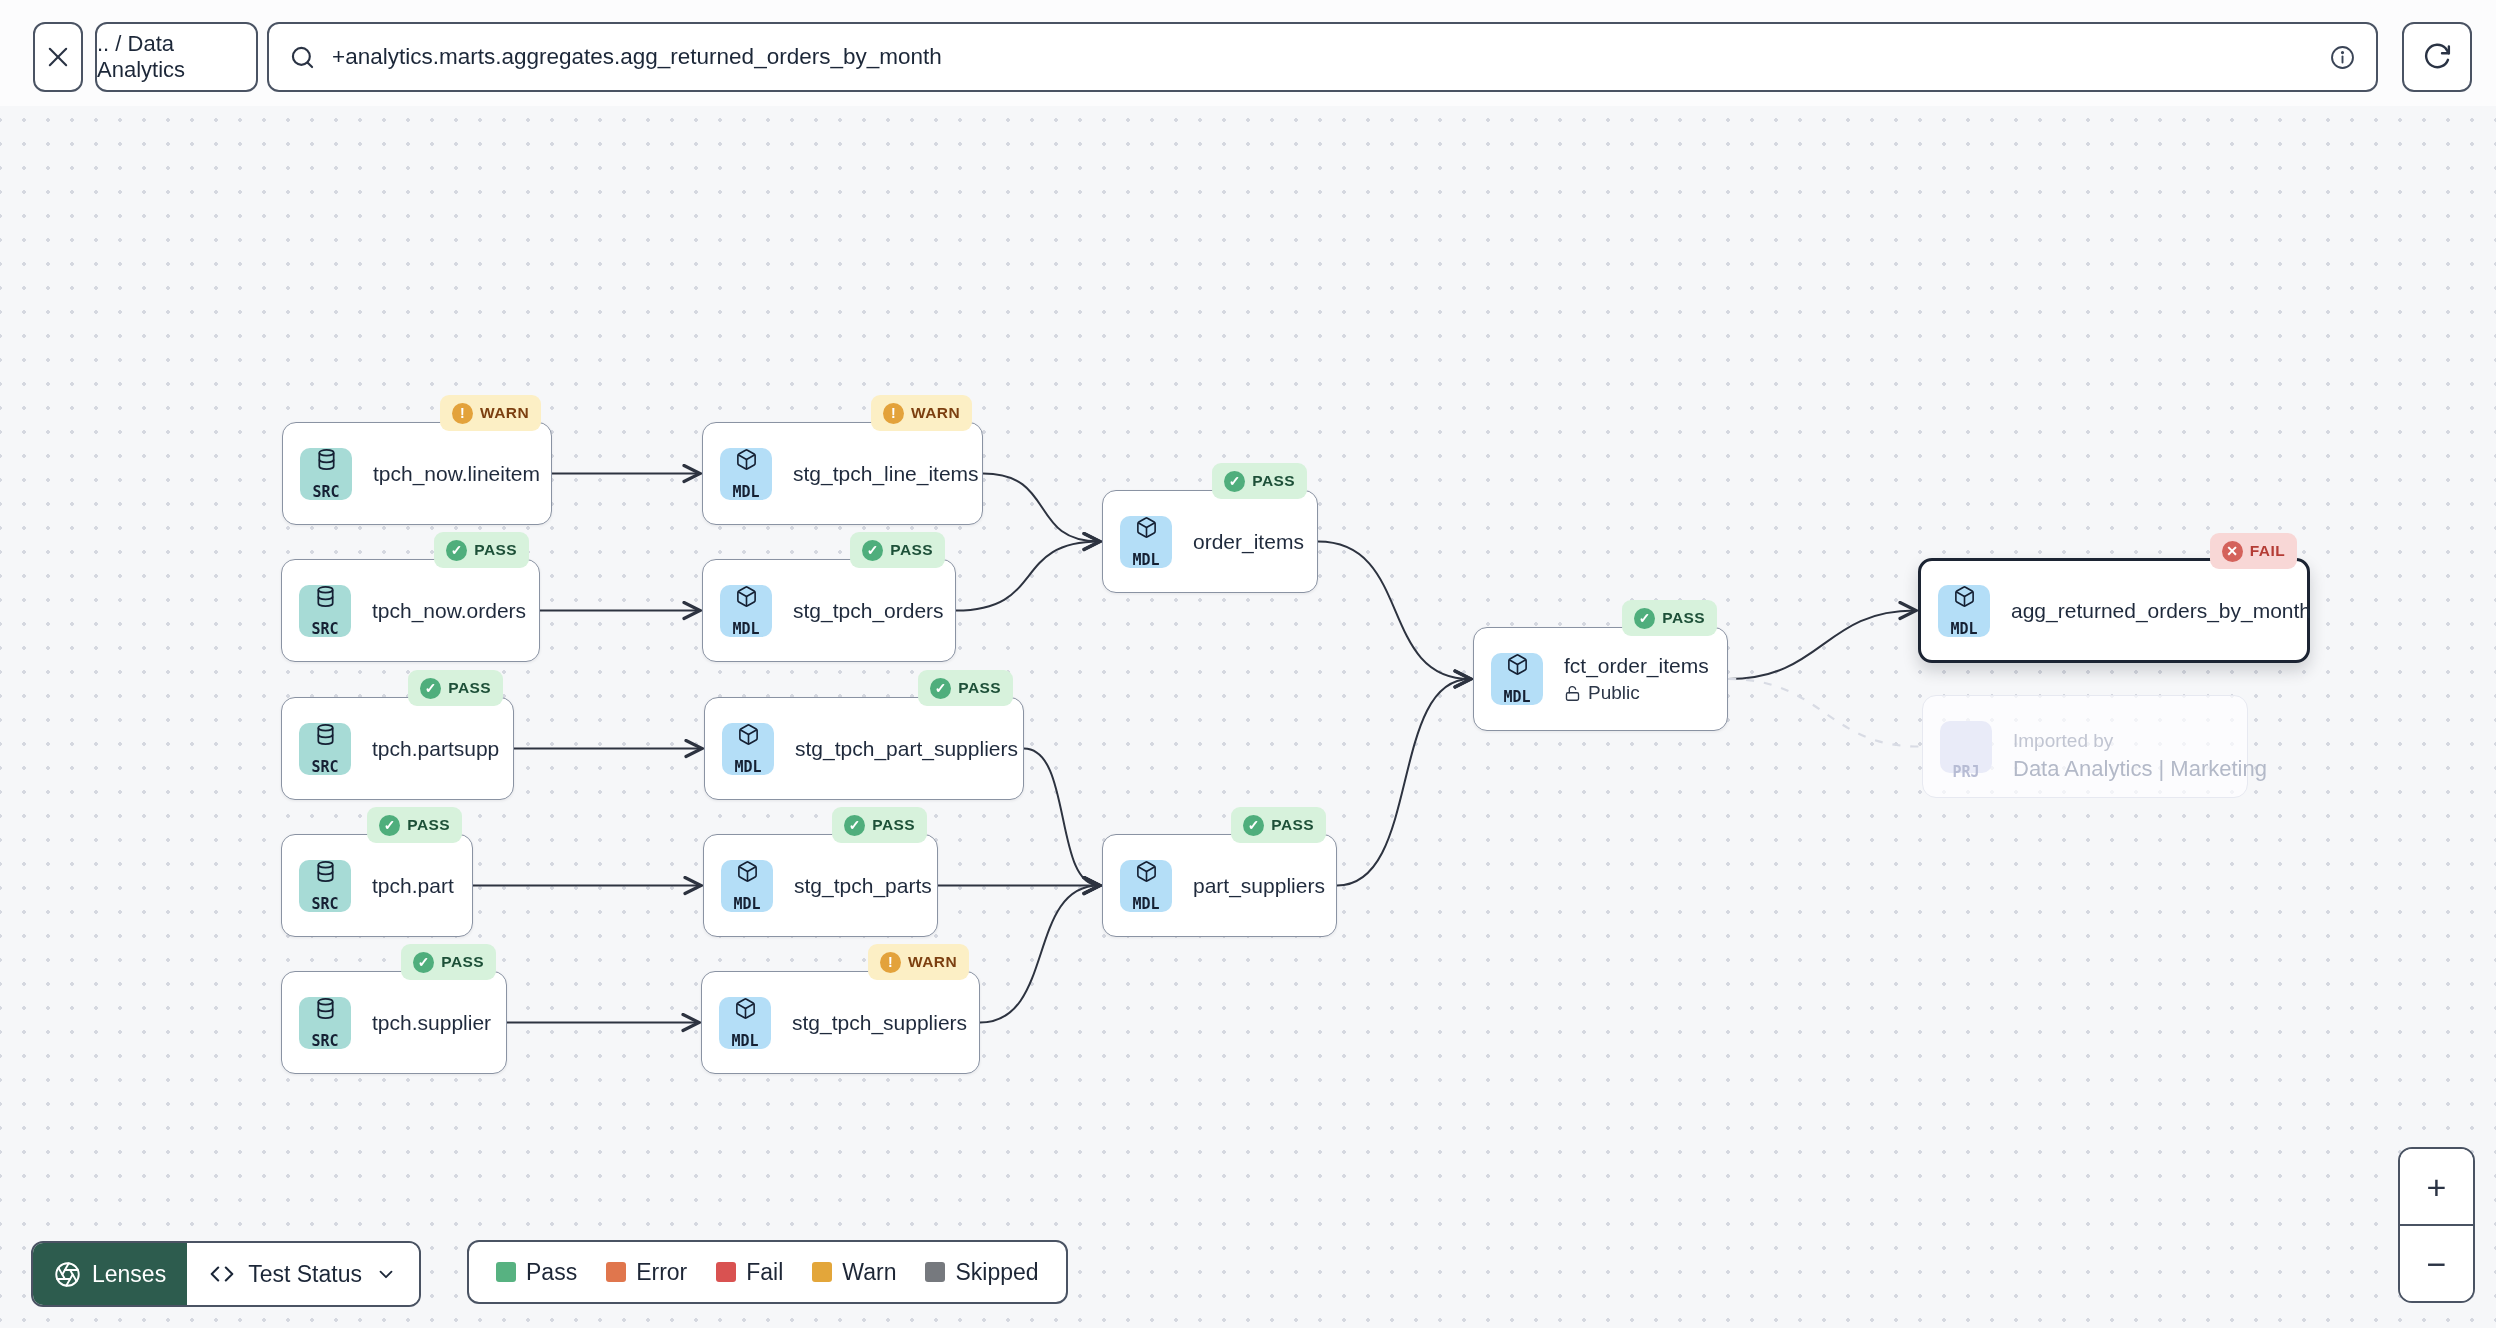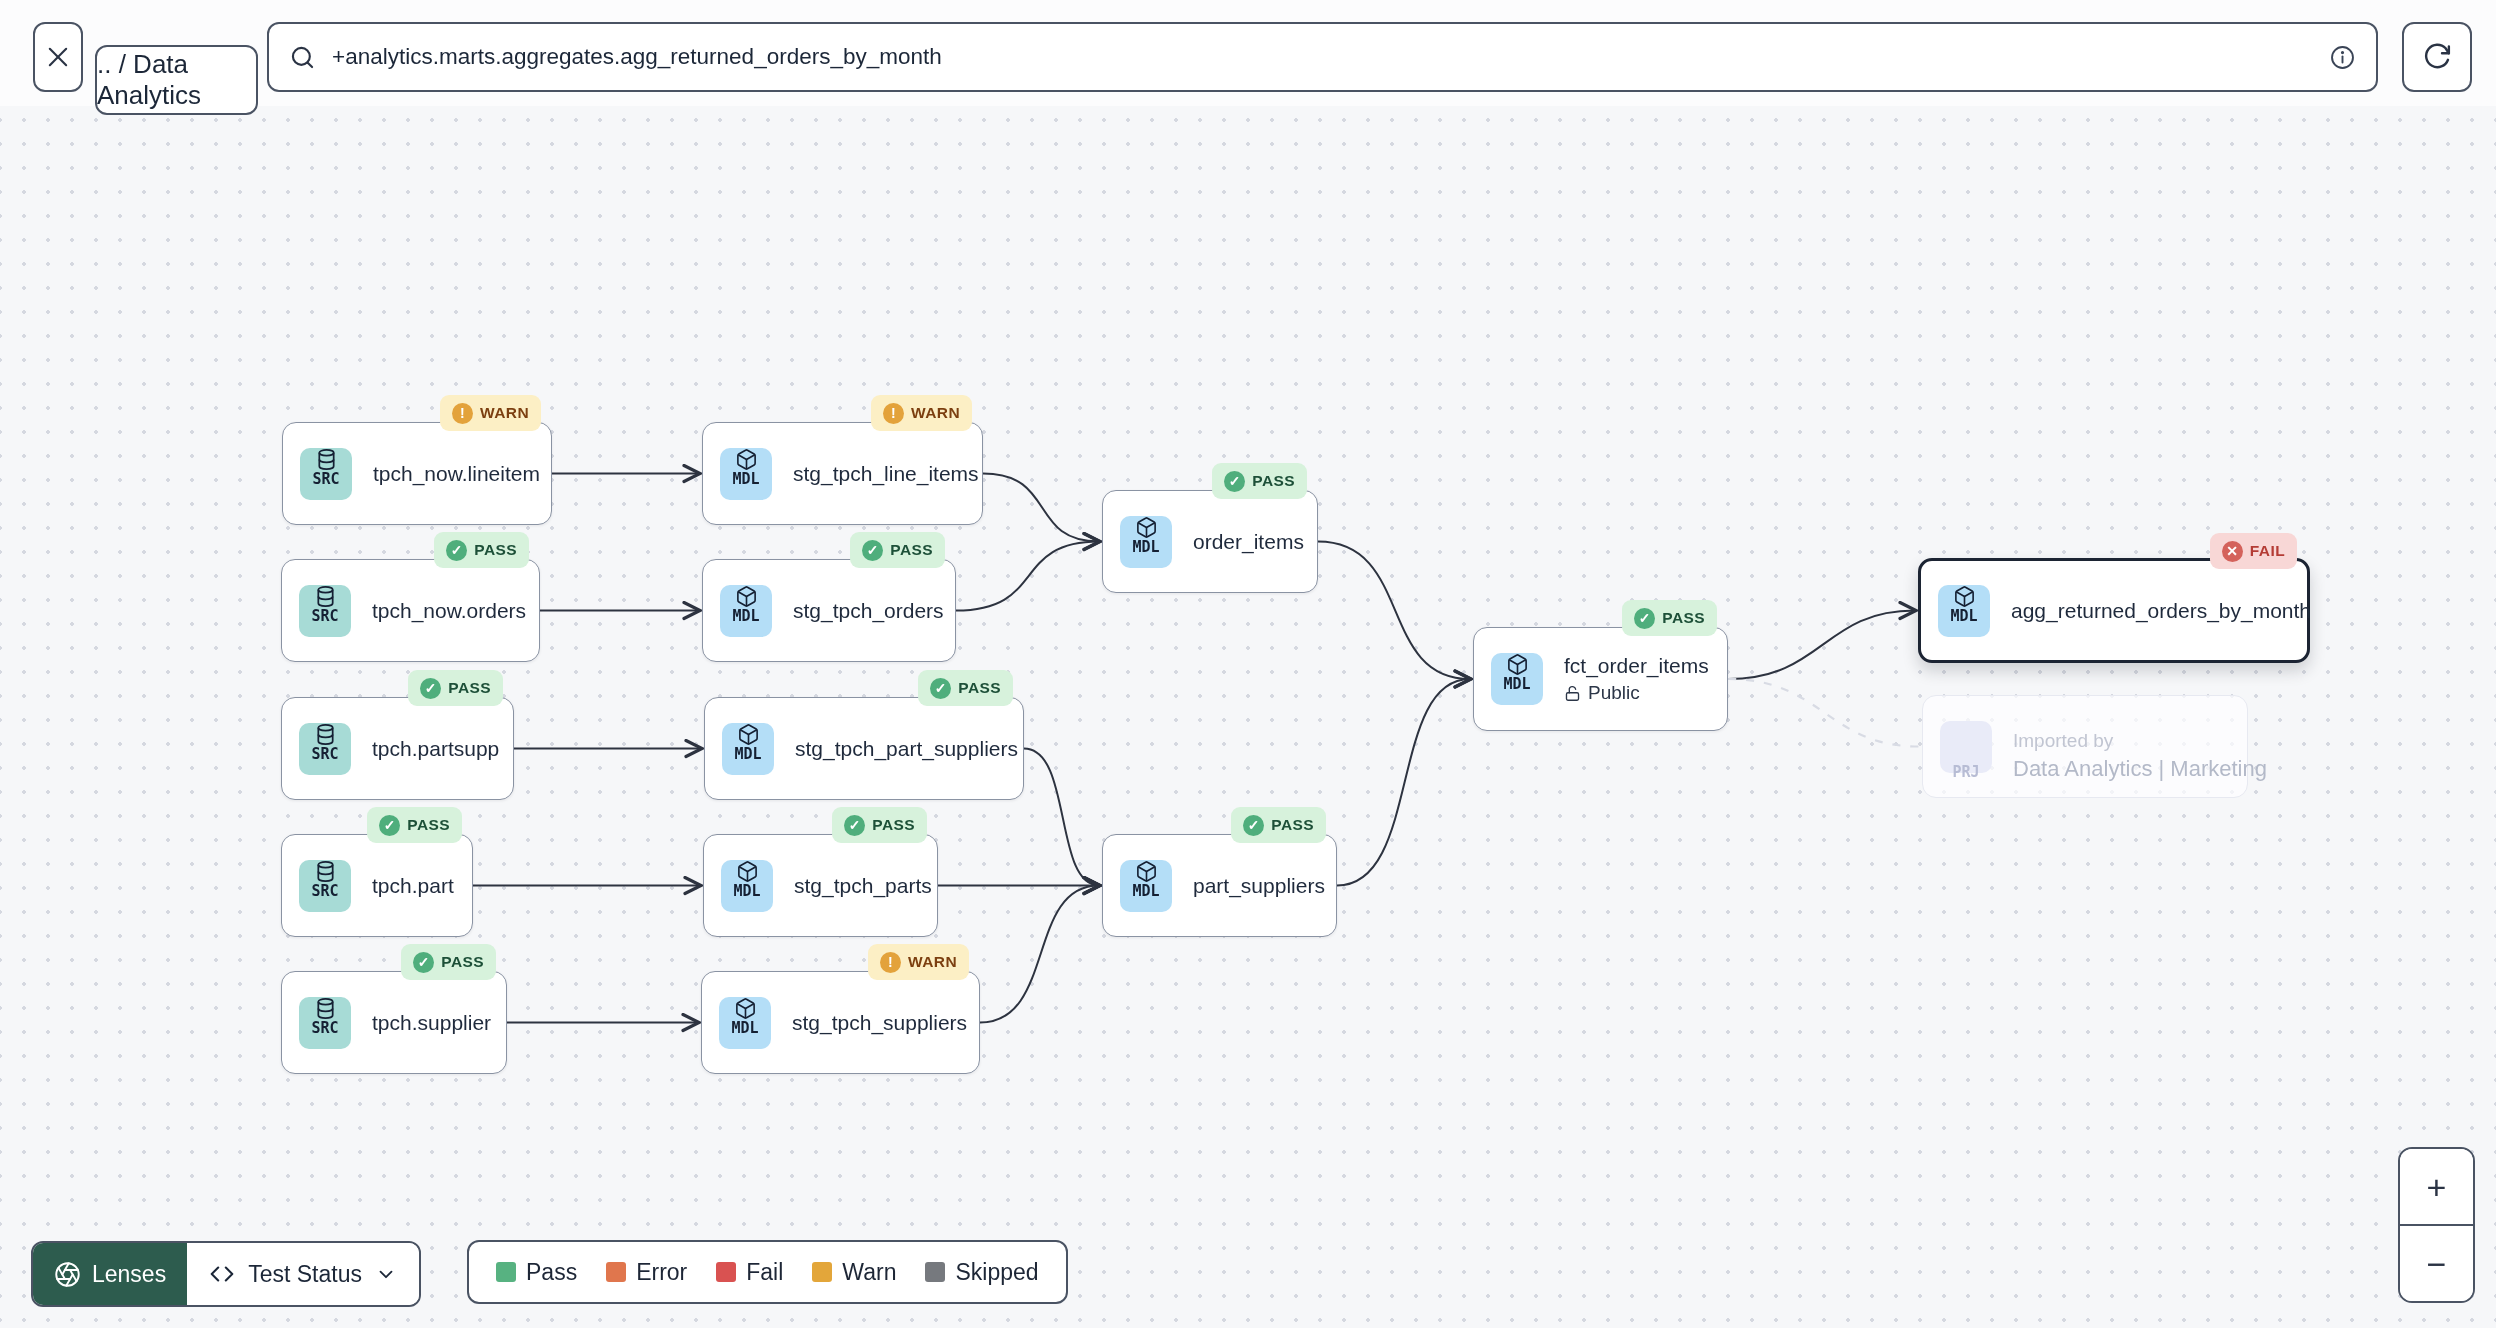--- a/index.html
+++ b/index.html
@@ -8,37 +8,37 @@
        background-color:#f6f7f9;
        background-image:radial-gradient(circle,#d5d8e0 1.6px,transparent 1.9px);
        background-size:24px 24px;background-position:12px 12px;}
   .topstrip{position:absolute;top:0;left:0;width:100%;height:106px;background:#fcfcfd;z-index:3;}
 
   
   .topbar{position:absolute;top:22px;left:0;width:100%;height:70px;z-index:5;}
   .tb-btn{position:absolute;height:70px;background:#fff;border:2px solid #4a5363;border-radius:12px;
           display:flex;align-items:center;justify-content:center;color:#1c2738;cursor:pointer;}
   .tb-close{left:33px;width:50px;}
-  .tb-crumb{left:95px;width:163px;font-size:26px;margin-top:23px;}
+  .tb-crumb{left:95px;width:163px;font-size:22px;}
   .tb-search{position:absolute;left:267px;width:2111px;height:70px;background:#fff;border:2px solid #4a5363;
              border-radius:12px;display:flex;align-items:center;padding:0 20px;gap:14px;}
   .tb-search input{flex:1;border:none;outline:none;font-size:22.5px;color:#1c2738;background:transparent;}
   .tb-refresh{left:2402px;width:70px;}
   .icon{display:inline-flex;align-items:center;justify-content:center;}
   svg{display:block;}
 
   
   #edges{position:absolute;top:0;left:0;z-index:1;}
   .node{position:absolute;background:#fff;border:1.8px solid #8a93a3;border-radius:14px;
         display:flex;align-items:center;gap:21px;padding:0 16px 0 17px;z-index:2;cursor:pointer;
         box-shadow:0 1px 3px rgba(20,26,40,.08);}
   .node.selected{border:3.5px solid #1c2433;box-shadow:0 8px 16px rgba(20,26,40,.18);}
   .node.ghost{background:rgba(253,253,255,.72);border:1.6px solid #e7e9f1;box-shadow:none;cursor:default;}
   .nbox{width:52px;height:52px;border-radius:10px;display:flex;flex-direction:column;align-items:center;
-        justify-content:flex-start;gap:1px;flex:0 0 auto;color:#152033;}
+        justify-content:space-between;gap:1px;flex:0 0 auto;color:#152033;}
   .nbox .kind{font-family:"DejaVu Sans Mono",monospace;font-size:15px;font-weight:600;line-height:1;}
   .ghost .nbox{color:#b7bcd4;}
   .nlabel{font-size:21px;color:#1f2a3c;white-space:nowrap;}
   .nsub{display:flex;align-items:center;gap:7px;font-size:19px;color:#2c3648;margin-top:4px;}
   .ghost-title{font-size:19px;color:#c1c5d2;line-height:1.35;margin-top:19px;}
   .ghost-label{font-size:22px;color:#b3b9c8;white-space:nowrap;line-height:1.35;}
   .badge{position:absolute;top:-28px;height:36px;border-radius:9px;display:flex;align-items:center;
          gap:7px;padding:0 12px;font-size:15.5px;font-weight:700;letter-spacing:.4px;}
   .bdot{width:21px;height:21px;border-radius:50%;display:flex;align-items:center;justify-content:center;
         color:#fff;font-size:14px;font-weight:700;line-height:1;}

